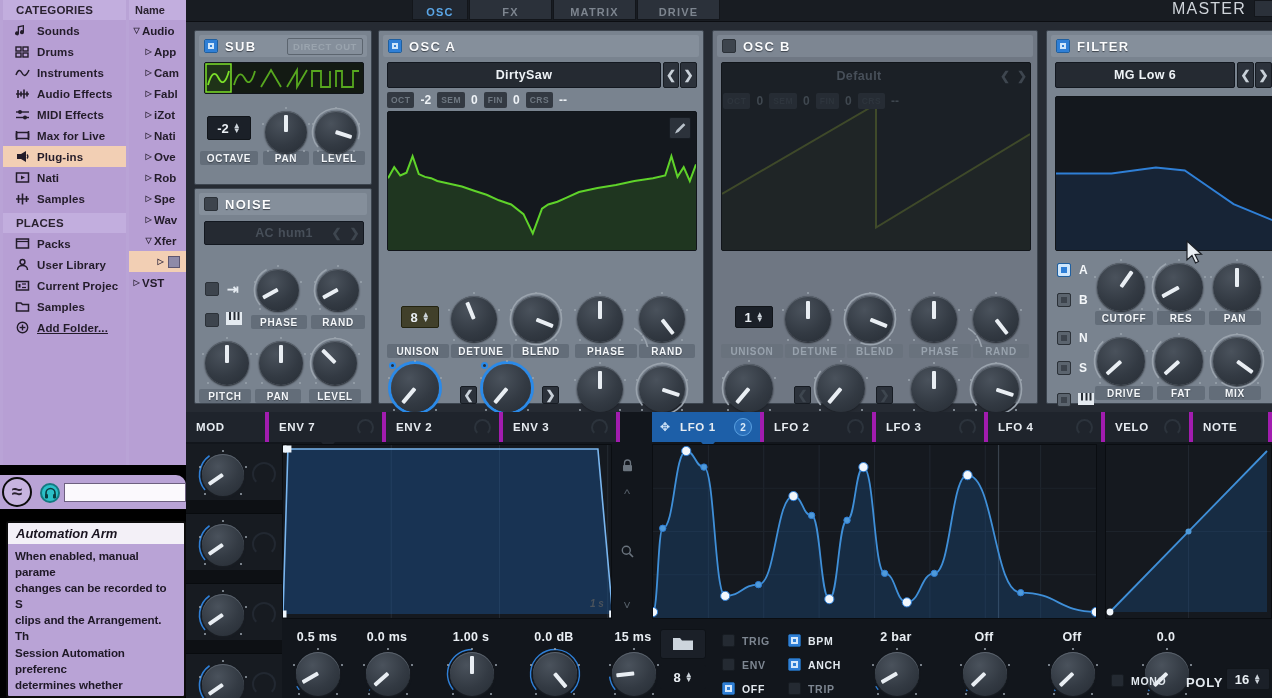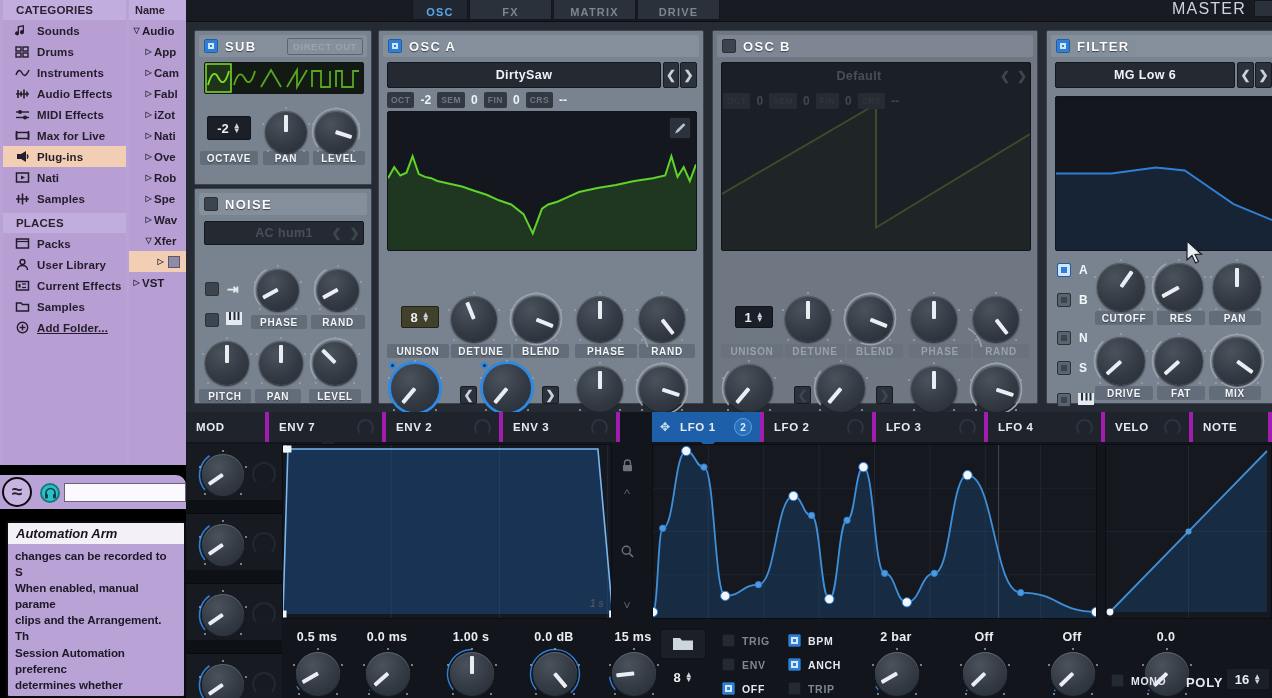--- a/index.html
+++ b/index.html
@@ -427,21 +427,21 @@
           </div>
           <div class="abl-item">
             <span class="abl-ico">
               <svg width="15" height="13" viewBox="0 0 15 13">
                 <rect x="1.5" y="2.5" width="12" height="8.5" fill="none" stroke="#231c2a" stroke-width="1.5"></rect>
                 <line x1="7" y1="5" x2="11" y2="5" stroke="#231c2a" stroke-width="1.2"></line>
                 <line x1="7" y1="8.5" x2="11" y2="8.5" stroke="#231c2a" stroke-width="1.2"></line>
                 <rect x="3.5" y="5" width="2" height="3.5" fill="#231c2a"></rect>
               </svg>
             </span>
-            <span>Current Effects</span>
+            <span>Current Projec</span>
           </div>
           <div class="abl-item">
             <span class="abl-ico">
               <svg width="15" height="13" viewBox="0 0 15 13">
                 <path d="M1.5 11V3h4.5l1.5 1.5h6V11z" fill="none" stroke="#231c2a" stroke-width="1.5"></path>
               </svg>
             </span>
             <span>Samples</span>
           </div>
           <div class="abl-item">
@@ -524,22 +524,22 @@
             <path d="M2 8V6a4.5 4.5 0 019 0v2" stroke="#0b3c40" stroke-width="1.6" fill="none"></path>
             <rect x="1" y="7" width="3" height="4.5" rx="1.2" fill="#0b3c40"></rect>
             <rect x="9" y="7" width="3" height="4.5" rx="1.2" fill="#0b3c40"></rect>
           </svg>
       </div>
       <input class="abl-search-input" value="" style="">
 
       <div class="abl-tip">
         <div class="abl-tip-title">Automation Arm</div>
         <div class="abl-tip-body" id="tip-body">
+            <div>When enabled, manual parame</div>
             <div>changes can be recorded to S</div>
-            <div>When enabled, manual parame</div>
             <div>clips and the Arrangement. Th</div>
             <div>Session Automation preferenc</div>
             <div>determines whether automatio</div>
           </div>
       </div>
     </div>
   </div>
 
   <div class="serum">
 

